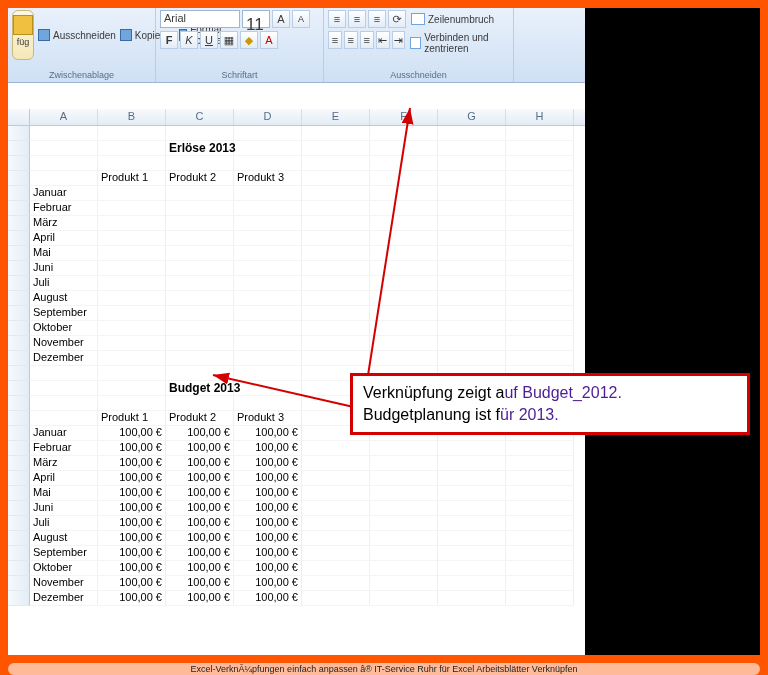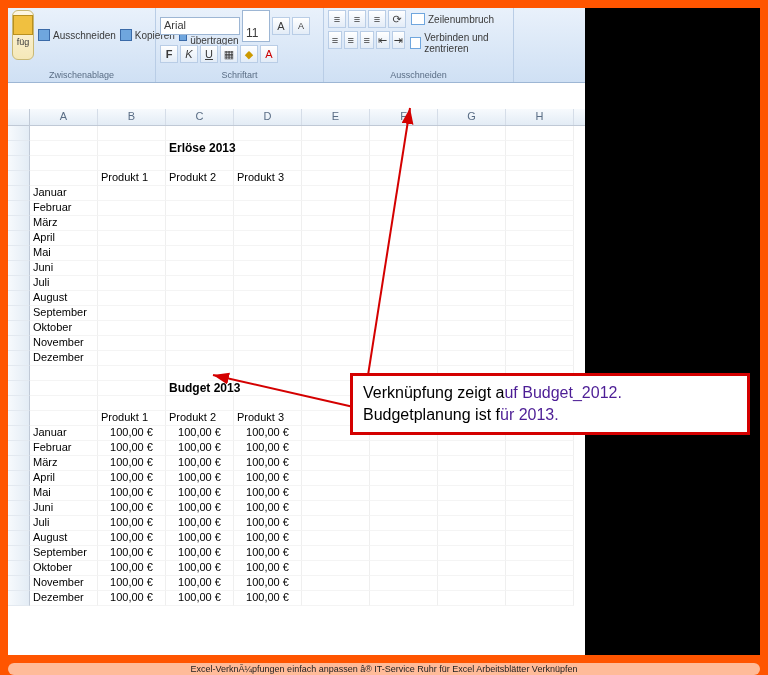--- a/index.html
+++ b/index.html
@@ -61,21 +61,21 @@
       font-size: 9px;
       padding-top: 2px;
     }
     .paste-icon { width: 20px; height: 20px; margin: 2px auto; background: #f0c040; border: 1px solid #b89020; }
     .clip-list { display: flex; flex-direction: row; gap: 0px; font-size: 10px; }
     .clip-item { display: flex; align-items: center; gap: 3px; padding: 1px 2px; }
     .clip-item .mini { width: 12px; height: 12px; background: #6fa6de; border: 1px solid #3a6aa8; }
     .rfont { width: 168px; }
     .font-row { display: flex; gap: 2px; align-items: center; }
     .font-name { width: 80px; height: 18px; border: 1px solid #9db6d4; background: #fff; padding: 1px 3px; font-size: 11px; }
-    .font-size { width: 28px; height: 18px; border: 1px solid #9db6d4; background: #fff; padding: 15px 3px; font-size: 12px; }
+    .font-size { width: 28px; height: 18px; border: 1px solid #9db6d4; background: #fff; padding: 4px 3px; font-size: 17px; }
     .tbtn { width: 18px; height: 18px; border: 1px solid #b9cde6; background: linear-gradient(#fff,#e3ecf7); display:flex; align-items:center; justify-content:center; font-size: 11px; }
     .tbtn.b { font-weight: bold; }
     .tbtn.i { font-style: italic; }
     .tbtn.u { text-decoration: underline; }
     .font-row2 { display: flex; gap: 2px; margin-top: 3px; }
     .ralign { width: 190px; }
     .align-row { display: flex; gap: 2px; }
     .wrap-item, .merge-item { display: flex; align-items: center; gap: 3px; font-size: 10px; padding: 1px 3px; }
     .wrap-item .mini2, .merge-item .mini2 { width: 14px; height: 12px; background: #fff; border: 1px solid #6fa6de; }
     
@@ -108,21 +108,21 @@
       background: linear-gradient(#f7fafd,#e3ecf5);
       border-bottom: 1px solid #c0c9d6;
       height: 17px;
     }
     .rh { width: 22px; border-right: 1px solid #c0c9d6; }
     .ch { width: 68px; text-align: center; border-right: 1px solid #d5dde8; color: #5a6d85; padding-top: 1px; }
     .rows { }
     .row { display: flex; height: 15px; }
     .rowhead { width: 22px; background: linear-gradient(90deg,#f7fafd,#e3ecf5); border-right: 1px solid #c0c9d6; border-bottom: 1px solid #e3e9f0; font-size: 9px; color: #6b7a8e; text-align: center; padding-top: 1px;}
     .cell { width: 68px; border-right: 1px solid #efefef; border-bottom: 1px solid #f4f4f4; padding: 0 3px; white-space: nowrap; }
-    .cell.r { text-align: center; }
+    .cell.r { text-align: right; }
     .title { font-weight: bold; font-size: 12px; }
     
     .annot-box {
       position: absolute;
       left: 350px; top: 373px;
       width: 400px; height: 62px;
       border: 3px solid #d40000;
       background: #fff;
       padding: 6px 10px;
       font-size: 16px;

